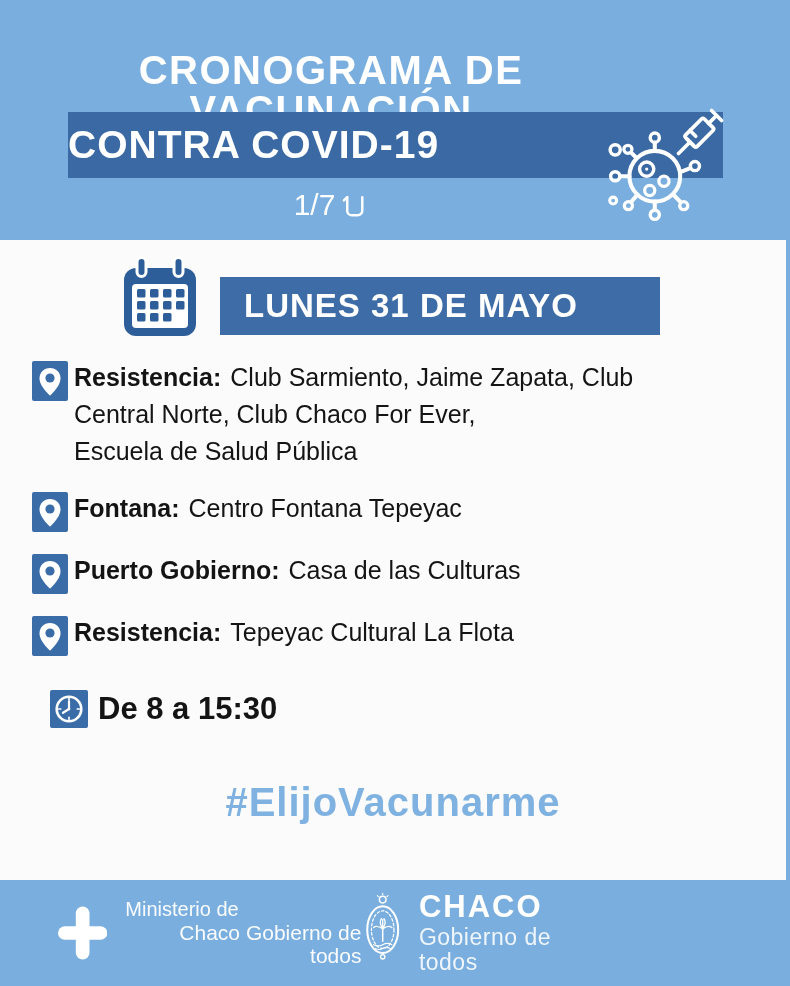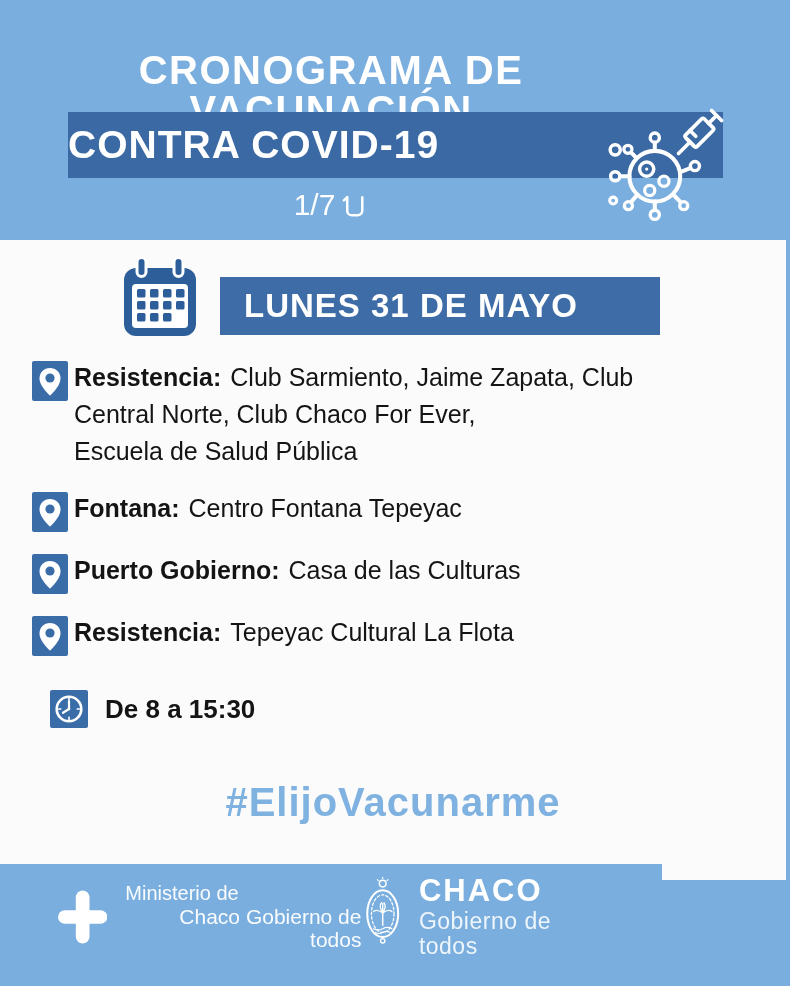--- a/index.html
+++ b/index.html
@@ -49,30 +49,30 @@
 
   .locations{margin-top:19px;}
   .loc-row{display:flex;align-items:flex-start;padding-left:32px;margin-bottom:20px;}
   .loc-icon{width:36px;height:40px;background:#3A6CA8;border-radius:2px;flex:0 0 auto;margin-top:2px;}
   .loc-text{margin-left:6px;font-size:25px;line-height:37px;max-width:640px;}
   .loc-label{font-weight:700;}
   .loc-detail{margin-left:9px;white-space:pre-line;}
 
   .schedule-row{display:flex;align-items:center;padding-left:50px;margin-top:34px;}
   .clock-wrap{width:38px;height:38px;background:#3A6CA8;border-radius:2px;flex:0 0 auto;}
-  .schedule-text{margin-left:17px;font-size:26px;font-weight:700;}
+  .schedule-text{margin-left:10px;font-size:31px;font-weight:700;}
 
   .hashtag{
     margin-top:52px;text-align:center;
     color:#7FB2E0;font-size:40px;font-weight:700;letter-spacing:1px;
   }
 
   
   .footer{
-    position:absolute;left:0;bottom:16px;width:100%;height:106px;background:#79AEDE;
+    position:absolute;left:0;bottom:0;width:100%;height:106px;background:#79AEDE;
     display:flex;align-items:center;justify-content:space-between;
     padding:0 48px 0 58px;box-sizing:border-box;color:#FFFFFF;
   }
   .ministry{display:flex;align-items:center;}
   .cross-wrap{width:50px;height:60px;}
   .ministry-text{margin-left:18px;line-height:1.12;}
   .ministry-l1{font-size:20px;font-weight:400;opacity:.96;}
   .ministry-l2{font-size:29px;font-weight:700;letter-spacing:.5px;}
   .ministry-l3{font-size:21px;font-weight:400;opacity:.96;text-align:right;}
   .government{display:flex;align-items:flex-start;}

